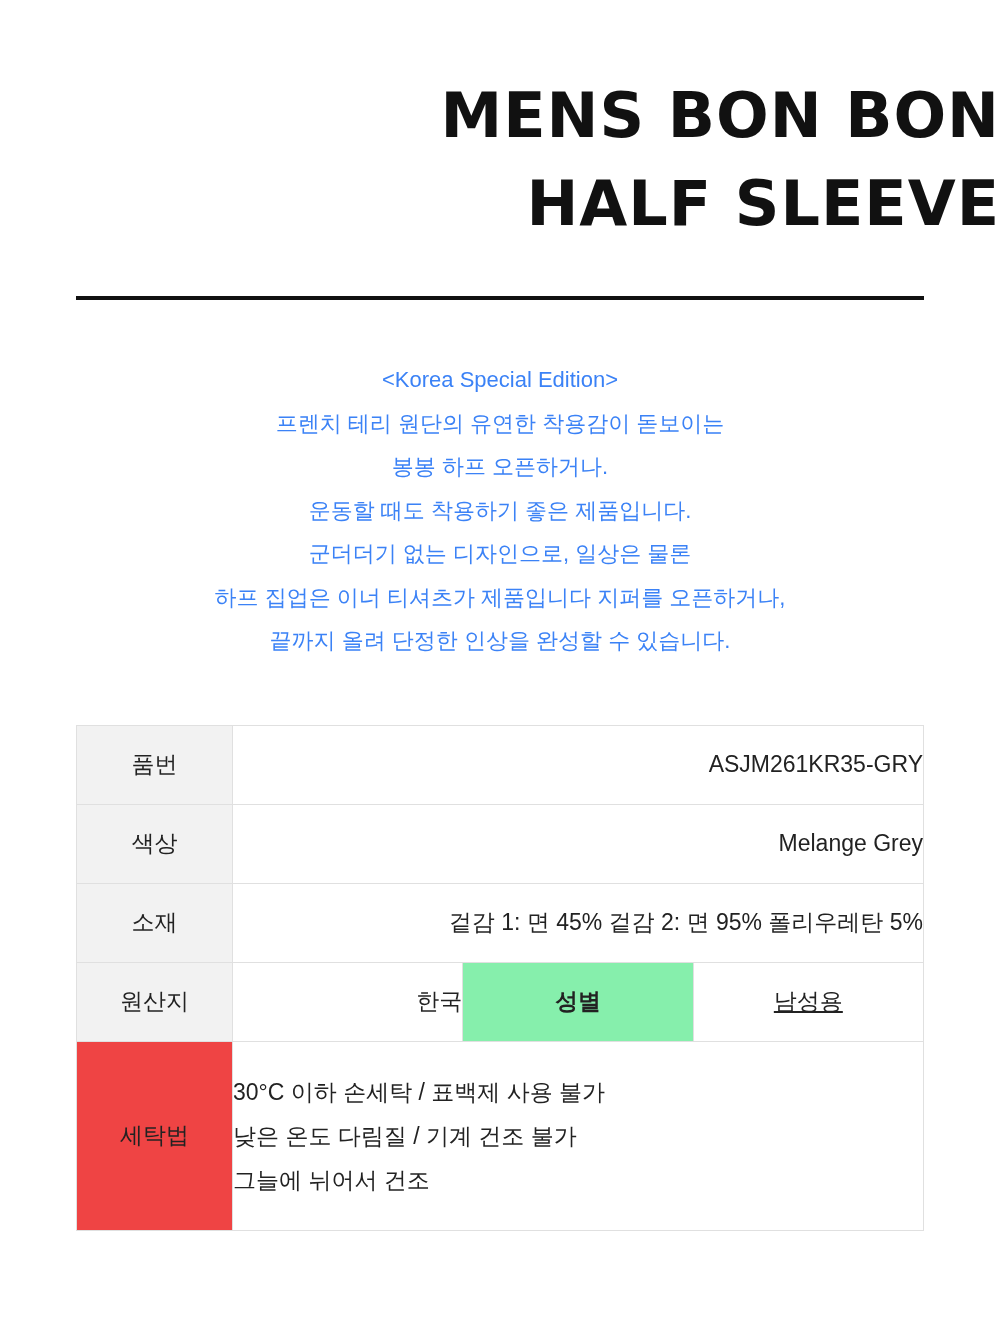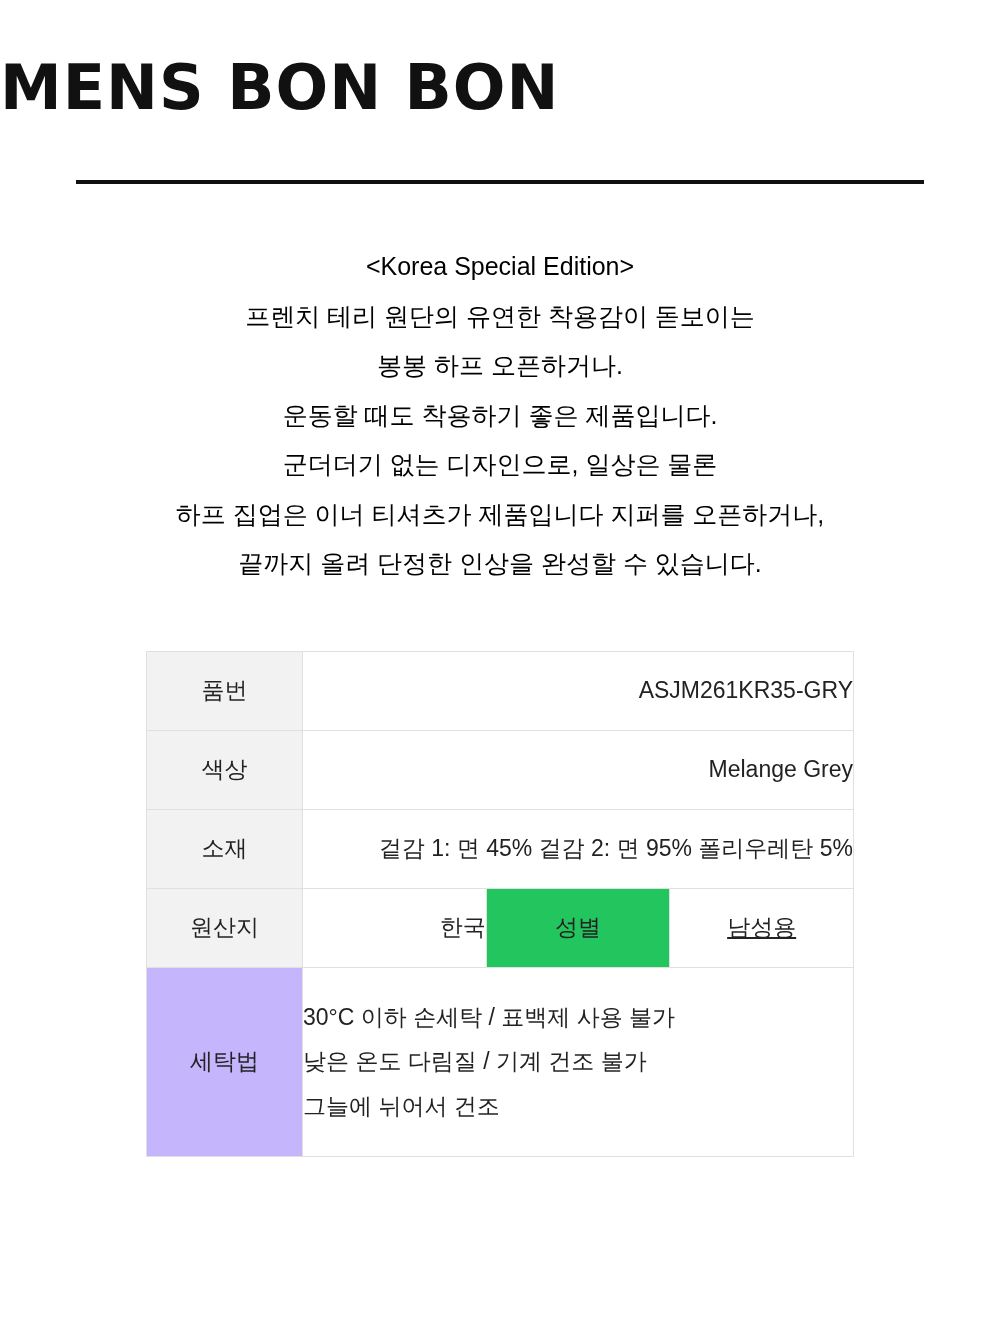--- a/index.html
+++ b/index.html
@@ -16,22 +16,22 @@
   }
   .page {
     position: relative;
     width: 1000px;
     height: 1343px;
     box-sizing: border-box;
   }
 
   
   .title-block {
-    padding-top: 44px;
-    text-align: left;
+    padding-top: 72px;
+    text-align: right;
   }
   .title-line {
     font-family: "DejaVu Sans", sans-serif;
     font-weight: 700;
     font-size: 62px;
     letter-spacing: 1px;
     line-height: 1.42;
     color: #111111;
     margin: 0;
   }
@@ -41,32 +41,32 @@
     height: 4px;
     background: #111111;
     margin: 48px auto 0 auto;
   }
 
   
   .description {
     margin: 58px auto 0 auto;
     width: 900px;
     text-align: center;
-    font-size: 25px;
+    font-size: 22px;
     line-height: 1.98;
-    color: #000000;
+    color: #3b82f6;
     font-weight: 400;
   }
   .description p {
     margin: 0;
   }
 
   
   .spec-table {
-    width: 708px;
+    width: 848px;
     margin: 62px auto 0 auto;
     border-collapse: collapse;
     table-layout: fixed;
   }
   .spec-table td {
     border: 1px solid #e0e0e0;
     font-size: 23px;
     color: #222222;
     vertical-align: middle;
     padding: 0;
@@ -78,51 +78,53 @@
     font-size: 23px;
     height: 78px;
     width: 155px;
   }
   .spec-value {
     padding-left: 26px;
     text-align: right;
     height: 78px;
   }
   .spec-label-inline {
-    background: #22c55e;
+    background: #86efac;
     text-align: center;
     color: #3a3a3a;
     width: 150px;
+    font-weight: bold;
   }
   .spec-value-inline {
     text-align: center;
     text-decoration: underline;
   }
   .wash-label {
-    background: #c4b5fd;
+    background: #ef4444;
     text-align: center;
     color: #3a3a3a;
     height: 188px;
   }
   .wash-value {
     padding: 22px 0 22px 26px;
     text-align: left;
     line-height: 1.92;
   }
   .wash-value div {
     white-space: nowrap;
   }
 </style>
 </head>
 <body>
 
 <div class="page">
 
   <div class="title-block">
     <h1 class="title-line">MENS BON BON</h1>
+    <h1 class="title-line">HALF SLEEVE</h1>
   </div>
 
   <div class="divider"></div>
 
   <div class="description">
     <p>&lt;Korea Special Edition&gt;</p>
     <p>프렌치 테리 원단의 유연한 착용감이 돋보이는</p>
     <p>봉봉 하프 오픈하거나.</p>
     <p>운동할 때도 착용하기 좋은 제품입니다.</p>
     <p>군더더기 없는 디자인으로, 일상은 물론</p>

